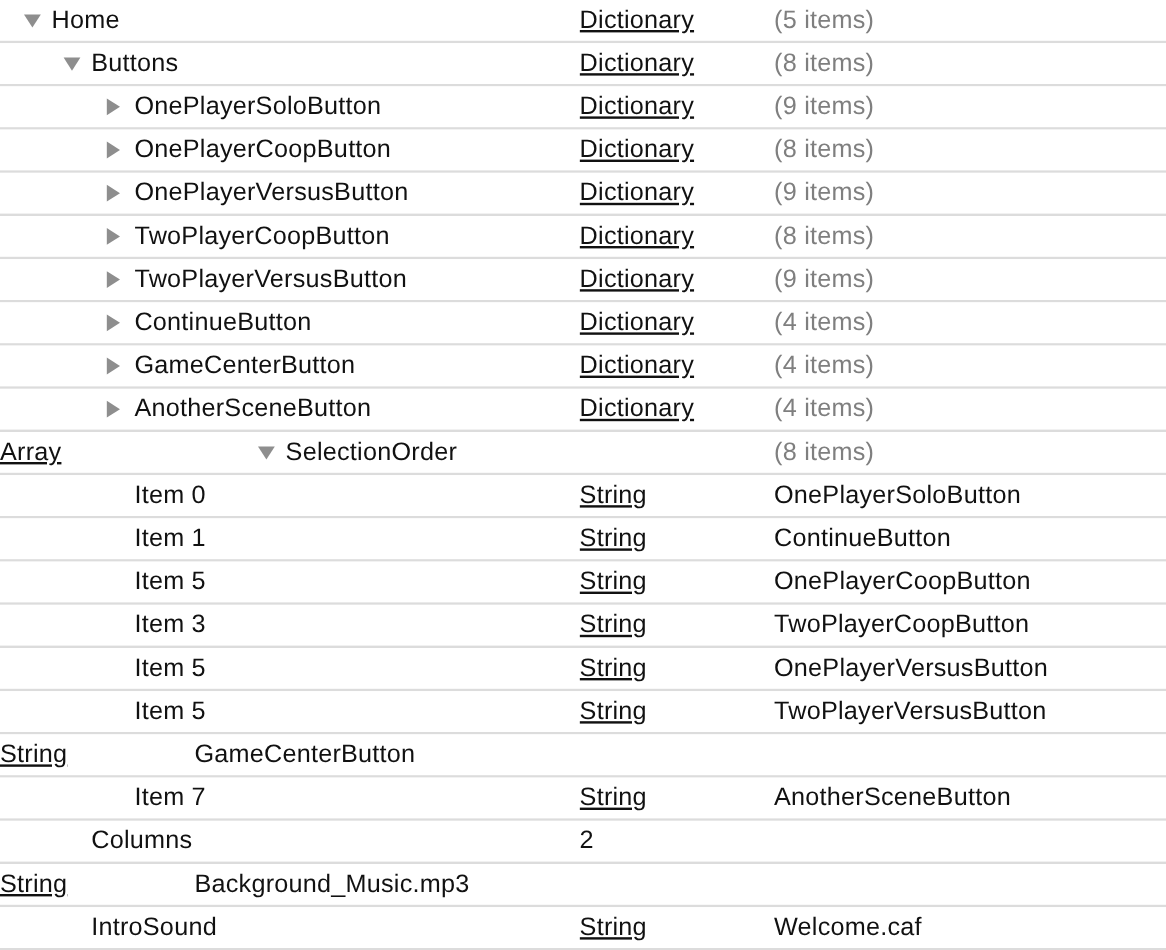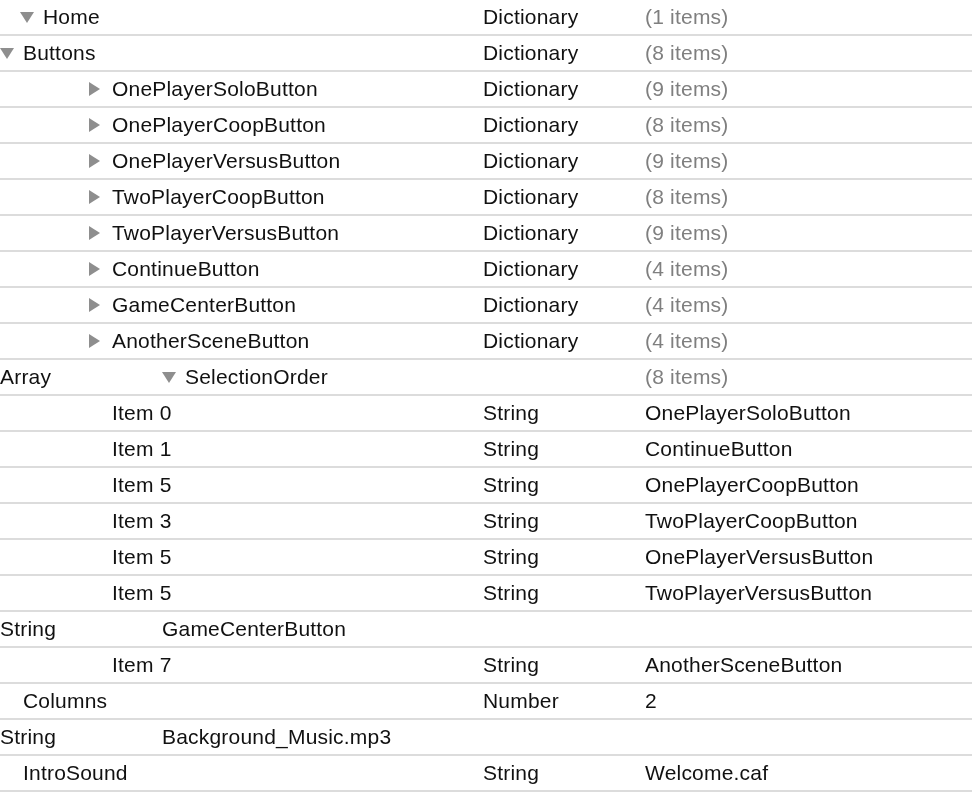--- a/index.html
+++ b/index.html
@@ -30,25 +30,25 @@
   }
   .cell {
     display: flex;
     align-items: center;
     height: 100%;
     overflow: hidden;
     white-space: nowrap;
     box-sizing: border-box;
   }
   .key-cell   { width: 483px; flex: 0 0 483px; }
-  .type-cell  { width: 162px; flex: 0 0 162px; }
+  .type-cell  { width: 162px; flex: 0 0 162px; text-decoration: underline; }
   .value-cell { flex: 1 1 auto; }
 
   .row.level-0 .key-cell { padding-left: 20px; }
-  .row.level-1 .key-cell { }
+  .row.level-1 .key-cell { padding-left: 53px; }
   .row.level-2 .key-cell { padding-left: 89px; }
 
   .disclosure {
     width: 23px;
     flex: 0 0 23px;
     display: flex;
     align-items: center;
     height: 100%;
   }
   .disclosure.expanded::before {
@@ -75,21 +75,21 @@
 <div class="plist">
   <div class="row level-0">
     <div class="cell key-cell">
       <span class="disclosure expanded"></span>
       <span class="key-label">Home</span>
     </div>
     <div class="cell type-cell">
       <span class="type-label">Dictionary</span>
     </div>
     <div class="cell value-cell">
-      <span class="value-label muted">(1 items)</span>
+      <span class="value-label muted">(5 items)</span>
     </div>
   </div>
 
   <div class="row level-1">
     <div class="cell key-cell">
       <span class="disclosure expanded"></span>
       <span class="key-label">Buttons</span>
     </div>
     <div class="cell type-cell">
       <span class="type-label">Dictionary</span>
@@ -314,23 +314,20 @@
     <div class="cell value-cell">
       <span class="value-label">AnotherSceneButton</span>
     </div>
   </div>
 
   <div class="row level-1">
     <div class="cell key-cell">
       <span class="disclosure"></span>
       <span class="key-label">Columns</span>
     </div>
-    <div class="cell type-cell">
-      <span class="type-label">Number</span>
-    </div>
     <div class="cell value-cell">
       <span class="value-label">2</span>
     </div>
   </div>
 
   <div class="row level-1">
     <div class="cell type-cell">
       <span class="type-label">String</span>
     </div>
     <div class="cell value-cell">

